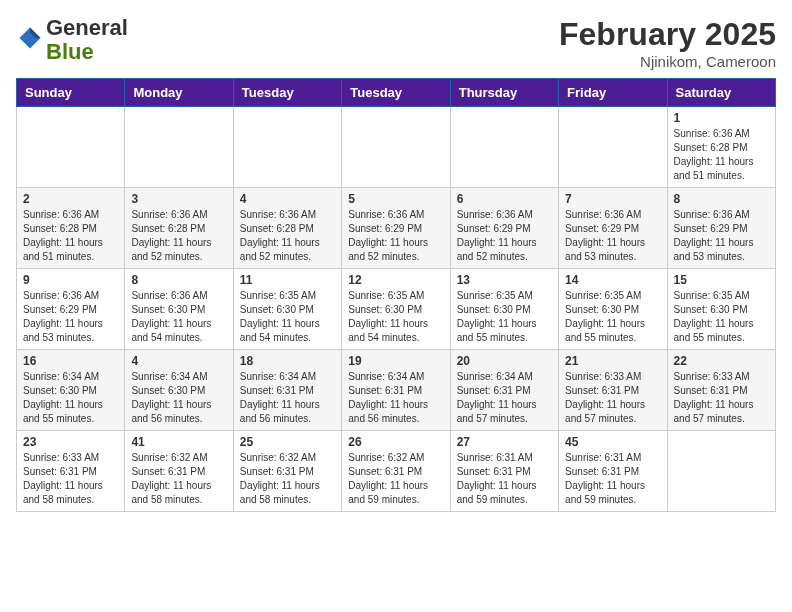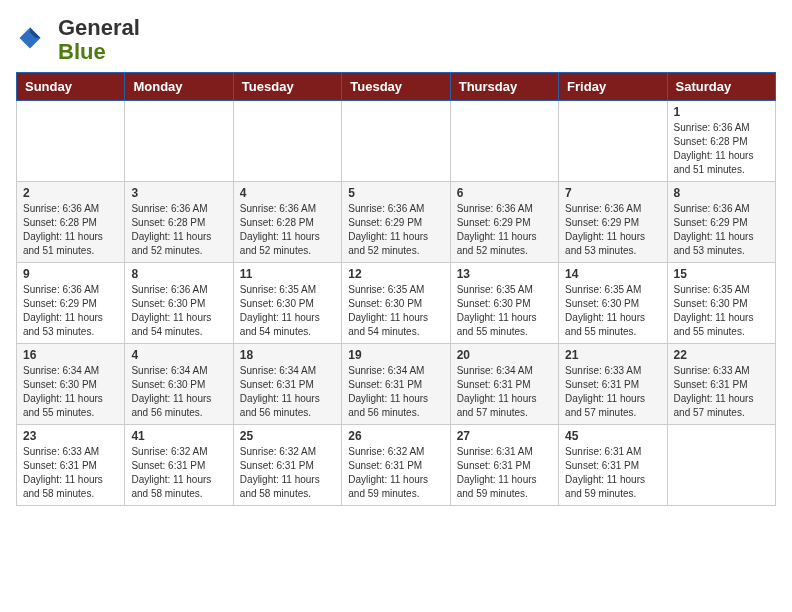--- a/index.html
+++ b/index.html
@@ -12,21 +12,21 @@
     }
     .header {
       display: flex;
       justify-content: space-between;
       align-items: flex-start;
       margin-bottom: 8px;
     }
     .logo {
       display: flex;
       align-items: center;
-      gap: 14px;
+      gap: 2px;
     }
     .logo-text {
       font-size: 22px;
       font-weight: bold;
       line-height: 1.1;
     }
     .logo-general { color: #333; }
     .logo-blue { color: #4d7c0f; }
     .logo-icon {
       width: 28px;
@@ -43,21 +43,21 @@
     .location {
       font-size: 15px;
       color: #555;
     }
     .calendar {
       width: 100%;
       border-collapse: collapse;
       border: 1px solid #ccc;
     }
     .calendar th {
-      background-color: #7f1d1d;
+      background-color: #4c1d95;
       color: #fff;
       font-size: 13px;
       font-weight: bold;
       padding: 6px 8px;
       text-align: left;
       border: 1px solid #2560ad;
     }
     .calendar td {
       vertical-align: top;
       padding: 4px 6px;
@@ -97,20 +97,24 @@
         <polygon points="20,5 35,20 28,20 20,12" fill="#1a4d8a"></polygon>
       </svg>
     </div>
     <div>
       <div class="logo-text">
         <span class="logo-general">General</span><br>
         <span class="logo-blue">Blue</span>
       </div>
     </div>
   </div>
+  <div class="title-block">
+    <div class="month-year">February 2025</div>
+    <div class="location">Njinikom, Cameroon</div>
+  </div>
 </div>
 
 <table class="calendar">
   <thead>
     <tr>
     <th>Sunday</th>
         <th>Monday</th>
         <th>Tuesday</th>
         <th>Tuesday</th>
         <th>Thursday</th>

